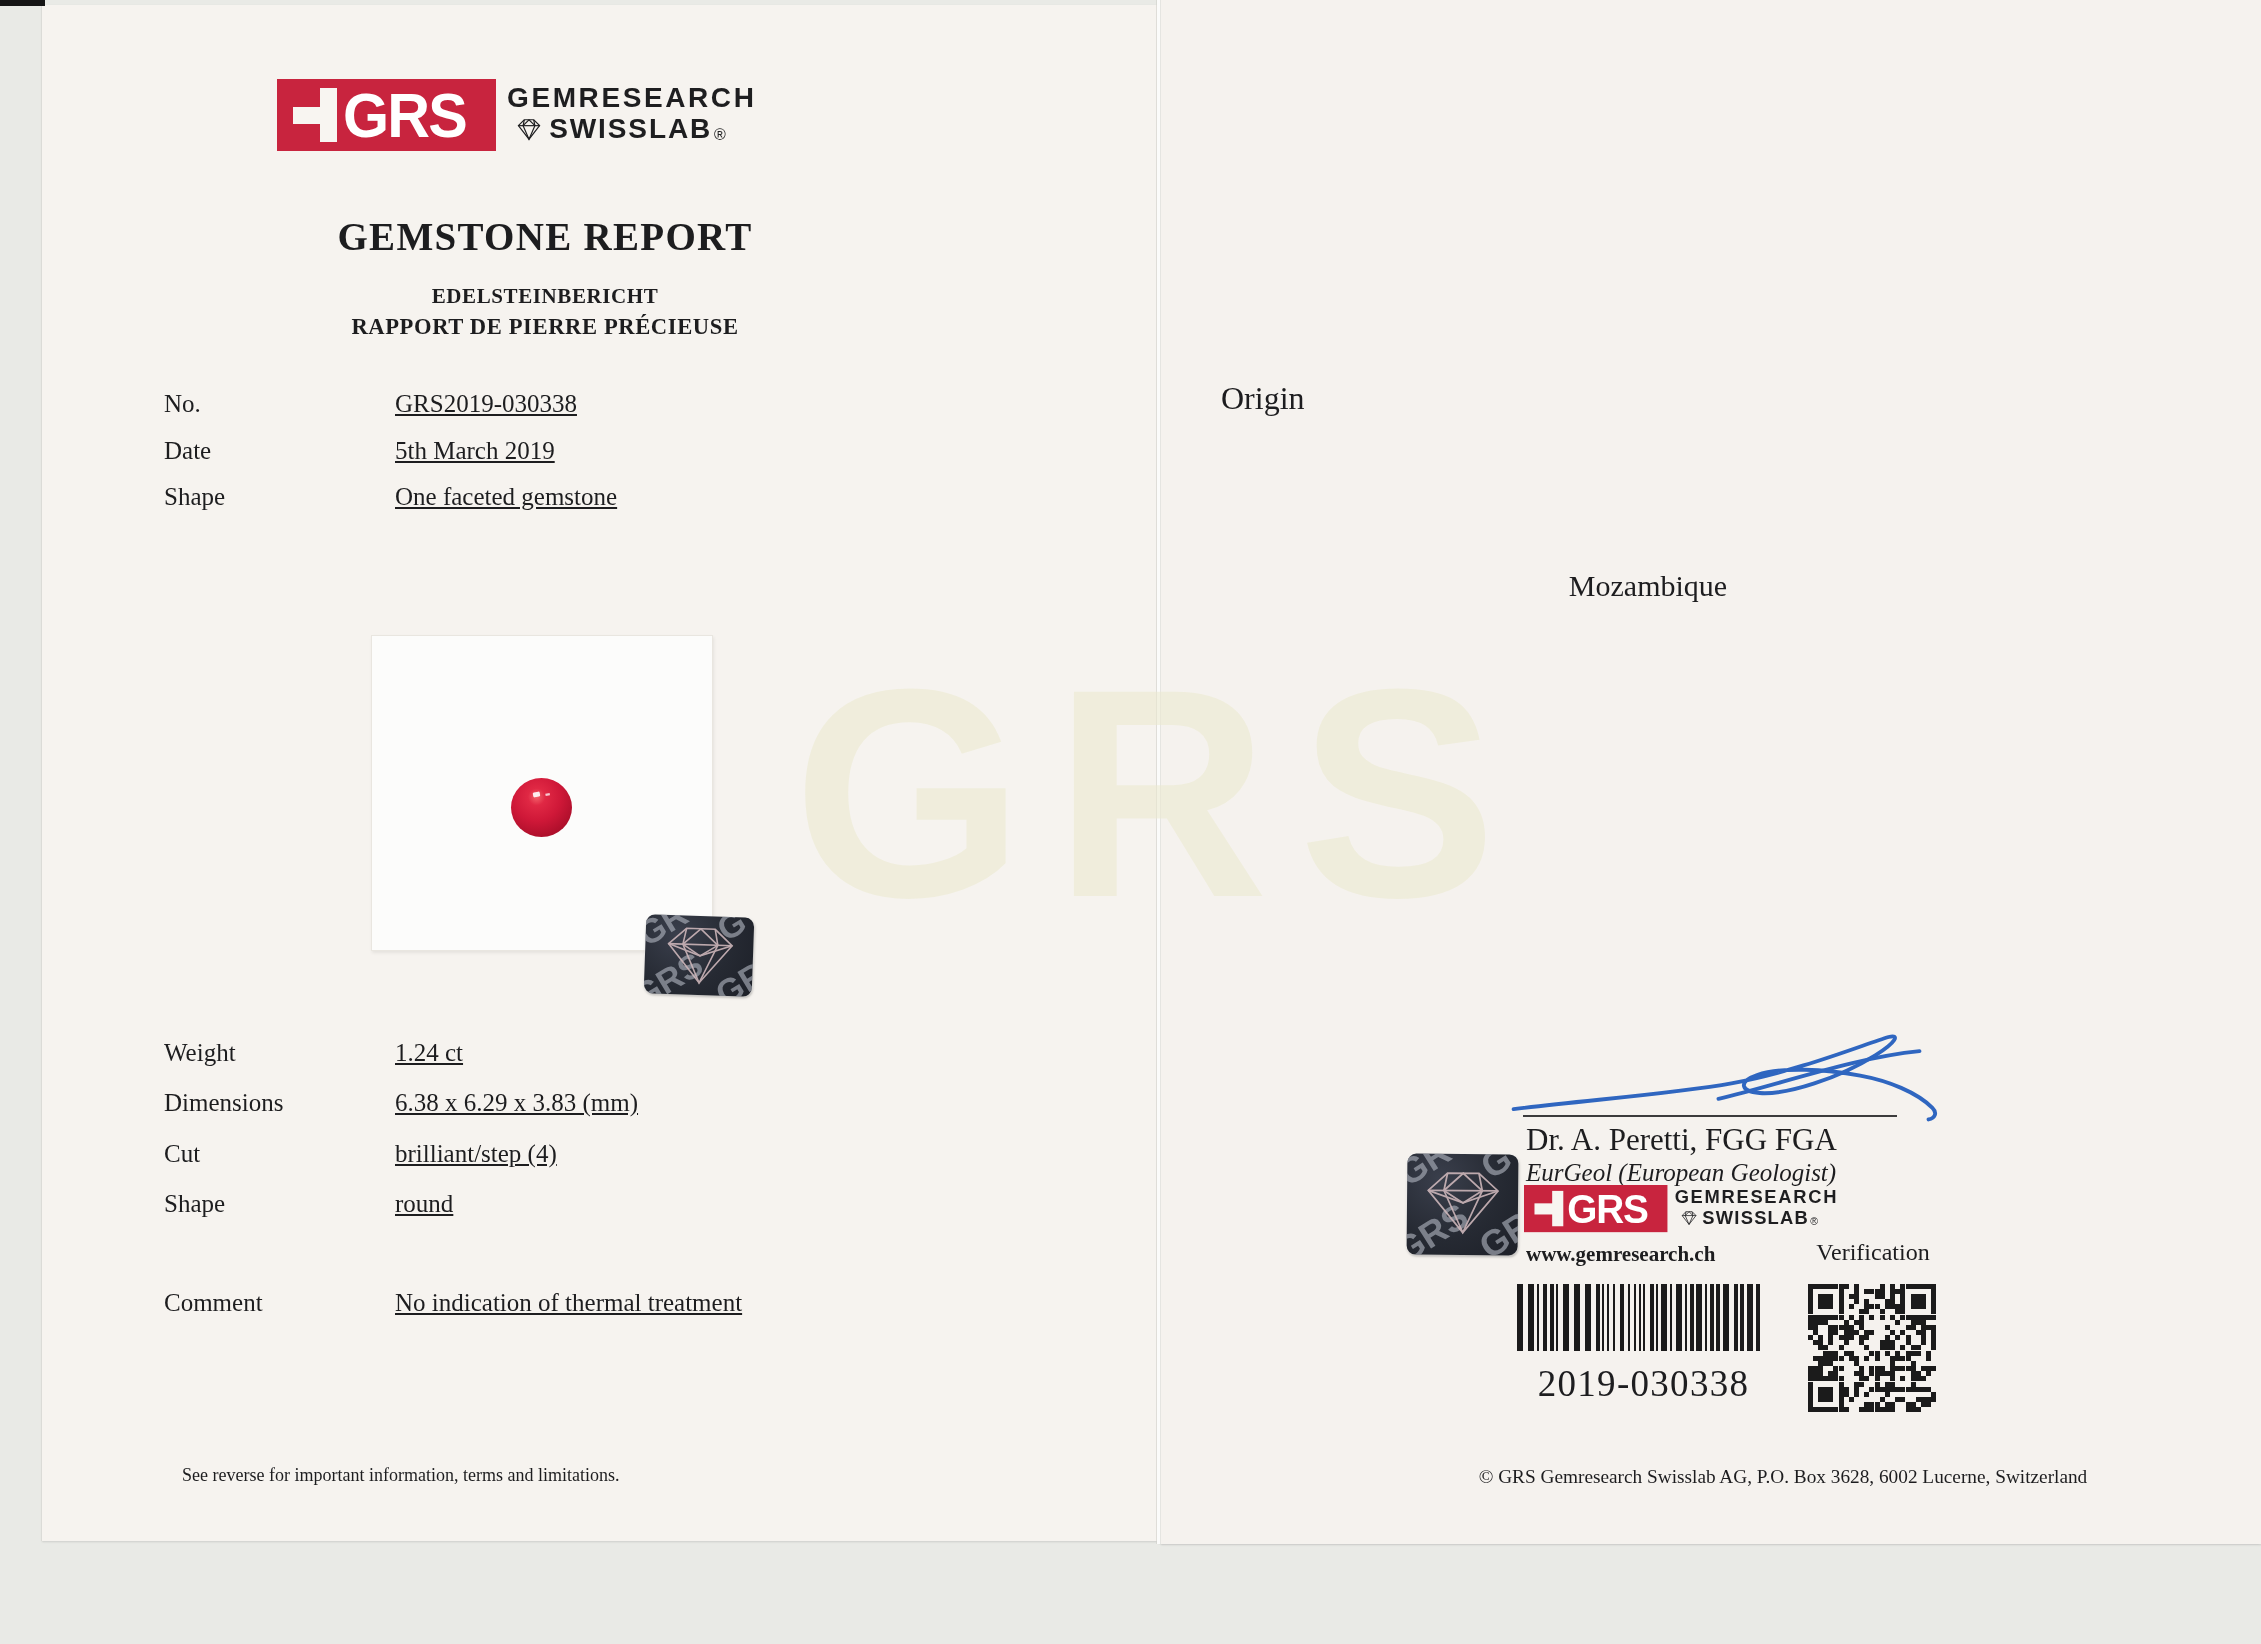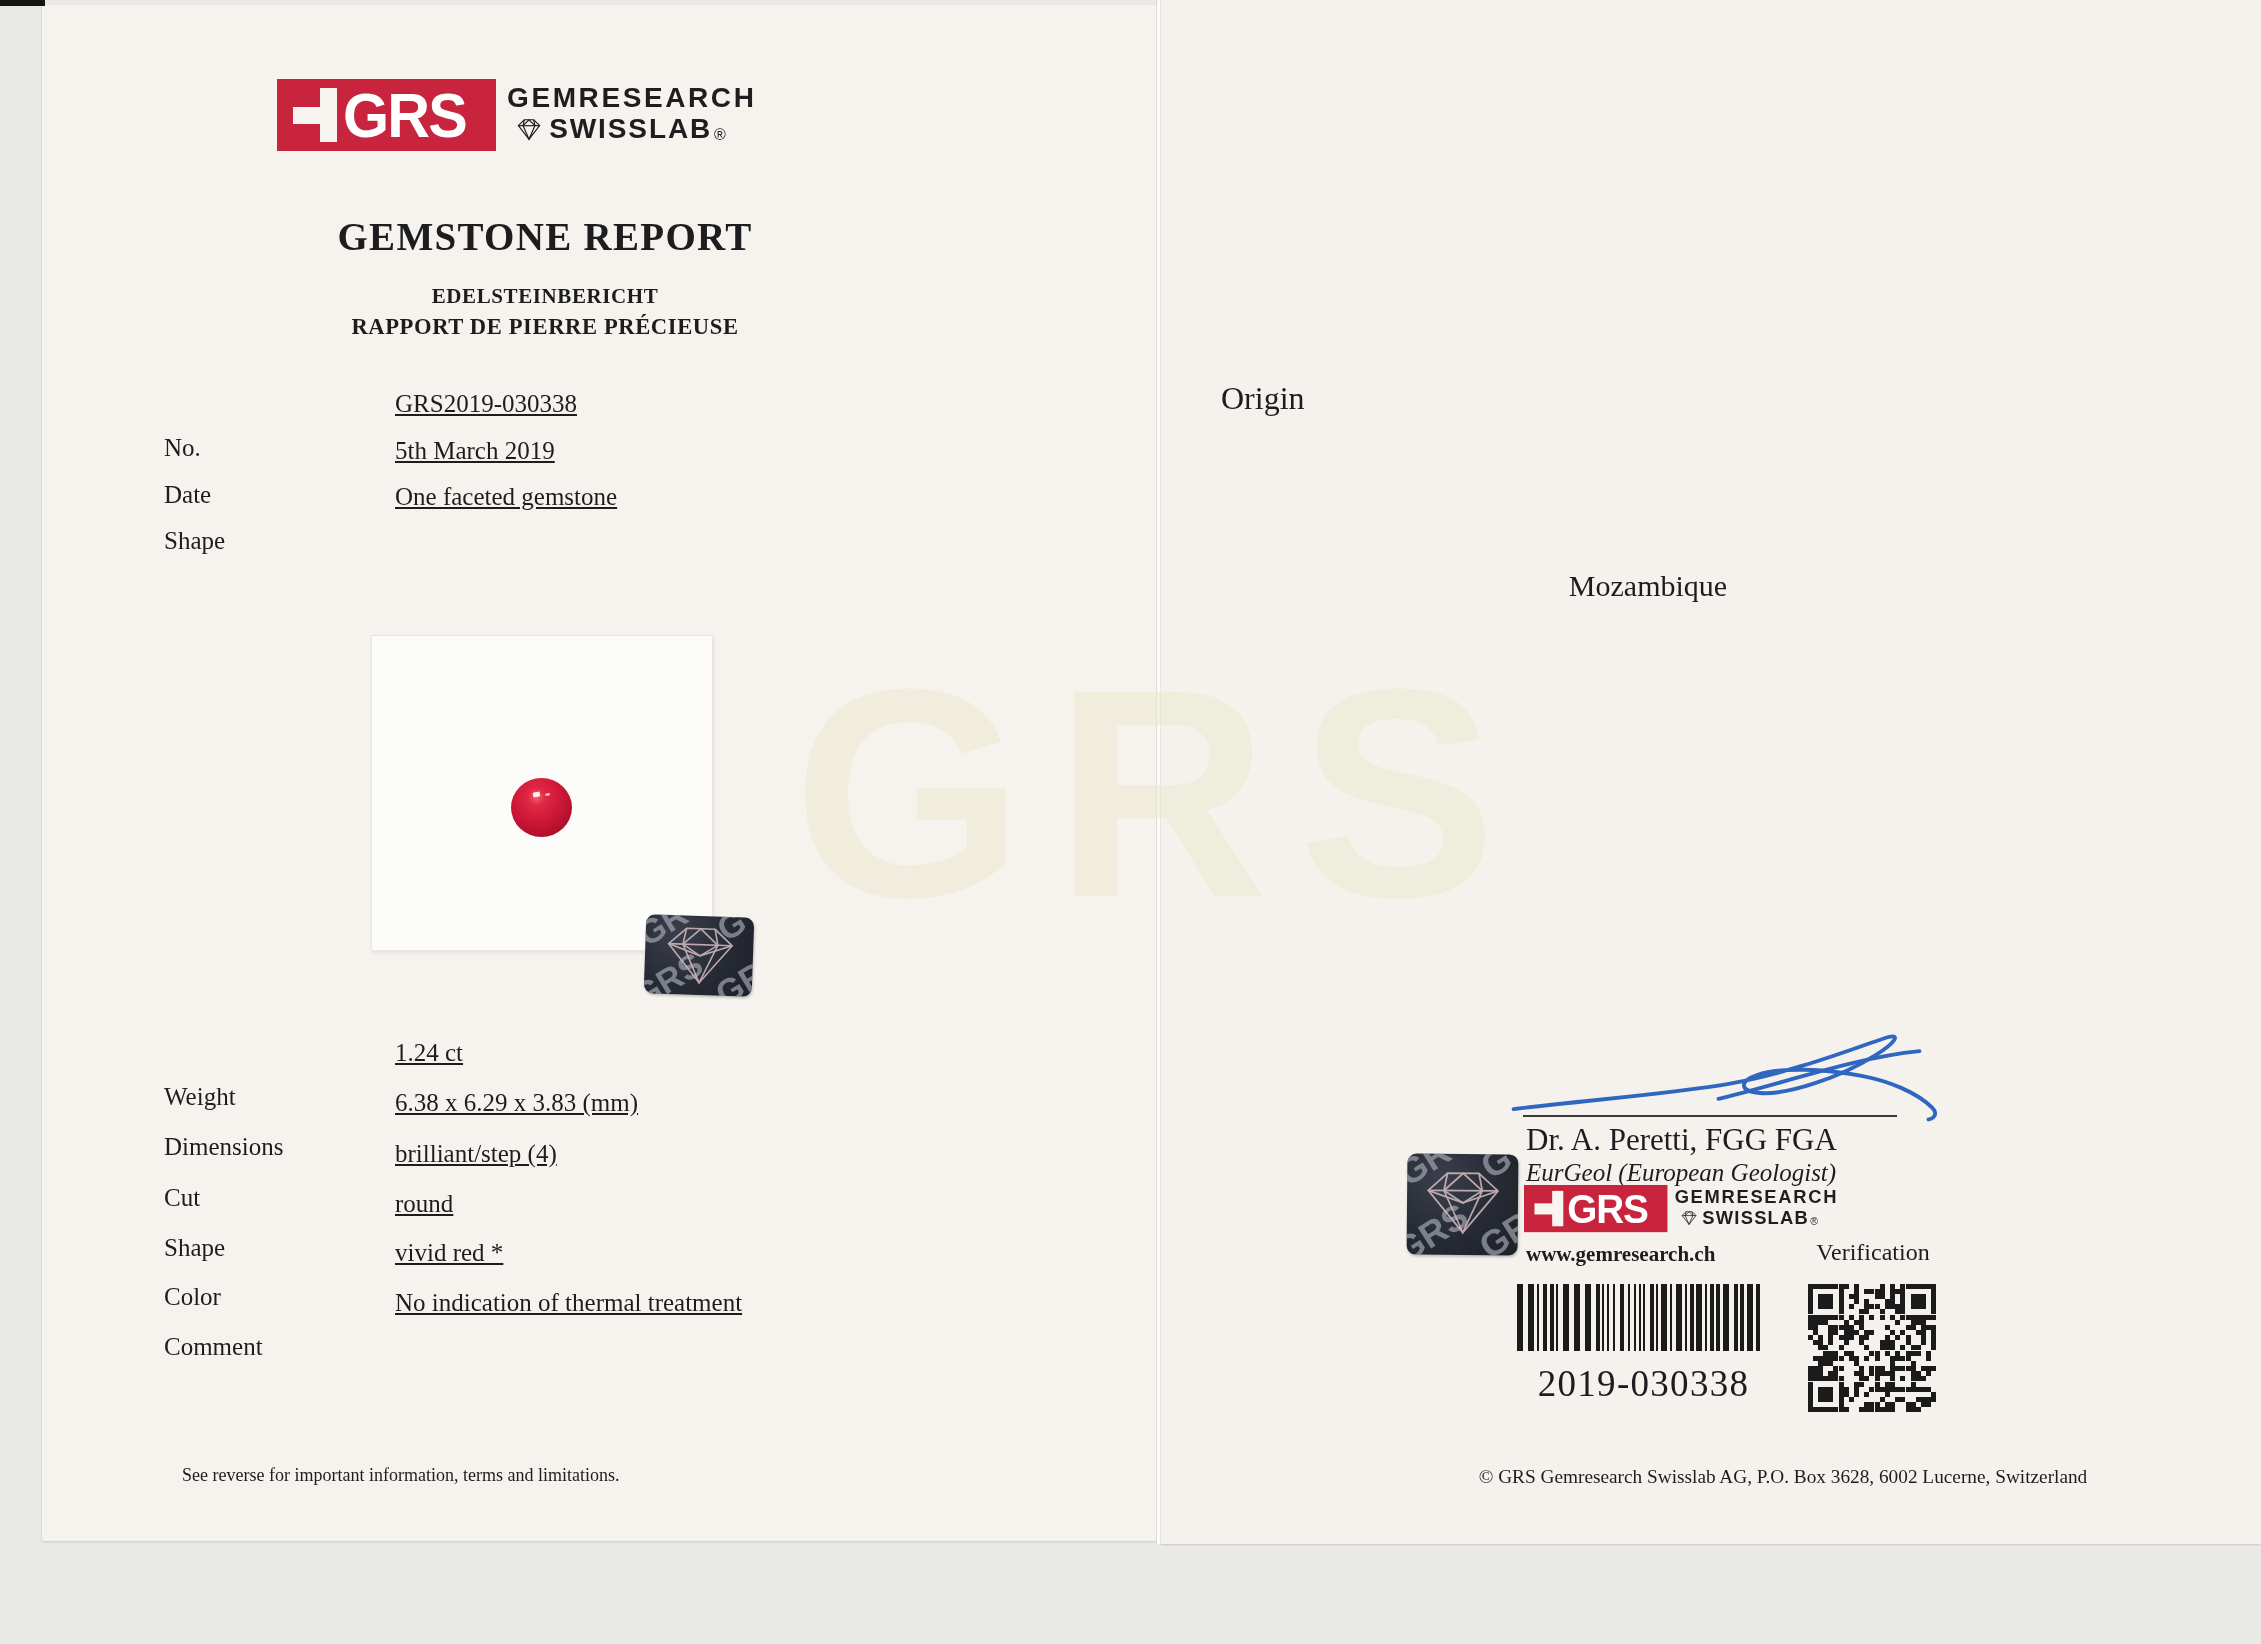--- a/index.html
+++ b/index.html
@@ -32,21 +32,21 @@
   .grslogo .bb .reg{font-family:"Liberation Sans",sans-serif;font-size:16px;align-self:flex-end;margin:0 0 1.3px 1.9px;}
   .grslogo svg{display:block;margin-right:5.2px;}
 
   
   #title{left:168px;top:214px;width:754px;text-align:center;font-weight:700;font-size:39px;letter-spacing:1.3px;}
   #sub-de{left:168px;top:284px;width:754px;text-align:center;font-weight:700;font-size:21px;letter-spacing:0.6px;}
   #sub-fr{left:168px;top:314px;width:754px;text-align:center;font-weight:700;font-size:22.6px;letter-spacing:0.6px;}
 
   
   .frow{position:absolute;left:164px;width:903px;font-size:25px;line-height:30px;}
-  .frow .lab{display:inline-block;width:231px;vertical-align:top;margin-top:44px;}
+  .frow .lab{display:inline-block;width:231px;vertical-align:top;}
   .frow .val{display:inline-block;vertical-align:top;text-decoration:underline;}
   .frow .val.big{font-size:30px;line-height:32px;}
 
   
   #photo-card{left:371px;top:635px;width:340px;height:314px;background:#fcfcfb;
       border:0.6px solid #e9e6e0;box-shadow:1.3px 1.9px 3.2px rgba(0,0,0,.07);}
   #gem{left:511px;top:778px;width:61px;height:59px;border-radius:50%;
       background:radial-gradient(circle at 42% 32%, #f3626b 0%, #e02844 16%, #cf1838 45%, #ae0f2b 75%, #97102a 100%);}
   #gem:after{content:"";position:absolute;left:36%;top:24%;width:7px;height:5.2px;border-radius:1.3px;
       background:rgba(255,255,255,.9);box-shadow:11px 1.9px 0 -1.3px rgba(255,255,255,.75);transform:rotate(-10deg);}
@@ -153,22 +153,20 @@
   </div>
 
   <div class="frow" style="top:1038px">
     <span class="lab">Weight</span><span class="val">1.24 ct</span></div>
   <div class="frow" style="top:1088px">
     <span class="lab">Dimensions</span><span class="val">6.38 x 6.29 x 3.83 (mm)</span></div>
   <div class="frow" style="top:1139px">
     <span class="lab">Cut</span><span class="val">brilliant/step (4)</span></div>
   <div class="frow" style="top:1189px">
     <span class="lab">Shape</span><span class="val">round</span></div>
-  <div class="frow" style="top:1238px">
-    <span class="lab">Color</span><span class="val">vivid red *</span></div>
   <div class="frow" style="top:1288px">
     <span class="lab">Comment</span><span class="val">No indication of thermal treatment</span></div>
 
   <div class="abs" id="footer-left">See reverse for important information, terms and limitations.</div>
 
   <div class="abs" id="origin-h">Origin</div>
   <div class="abs" id="origin-v">Mozambique</div>
 
   <svg class="abs" style="left:1502px;top:1020px;" width="451" height="110" viewBox="0 0 700 170">
     <g fill="none" stroke="#2f66c0" stroke-width="6" stroke-linecap="round">

